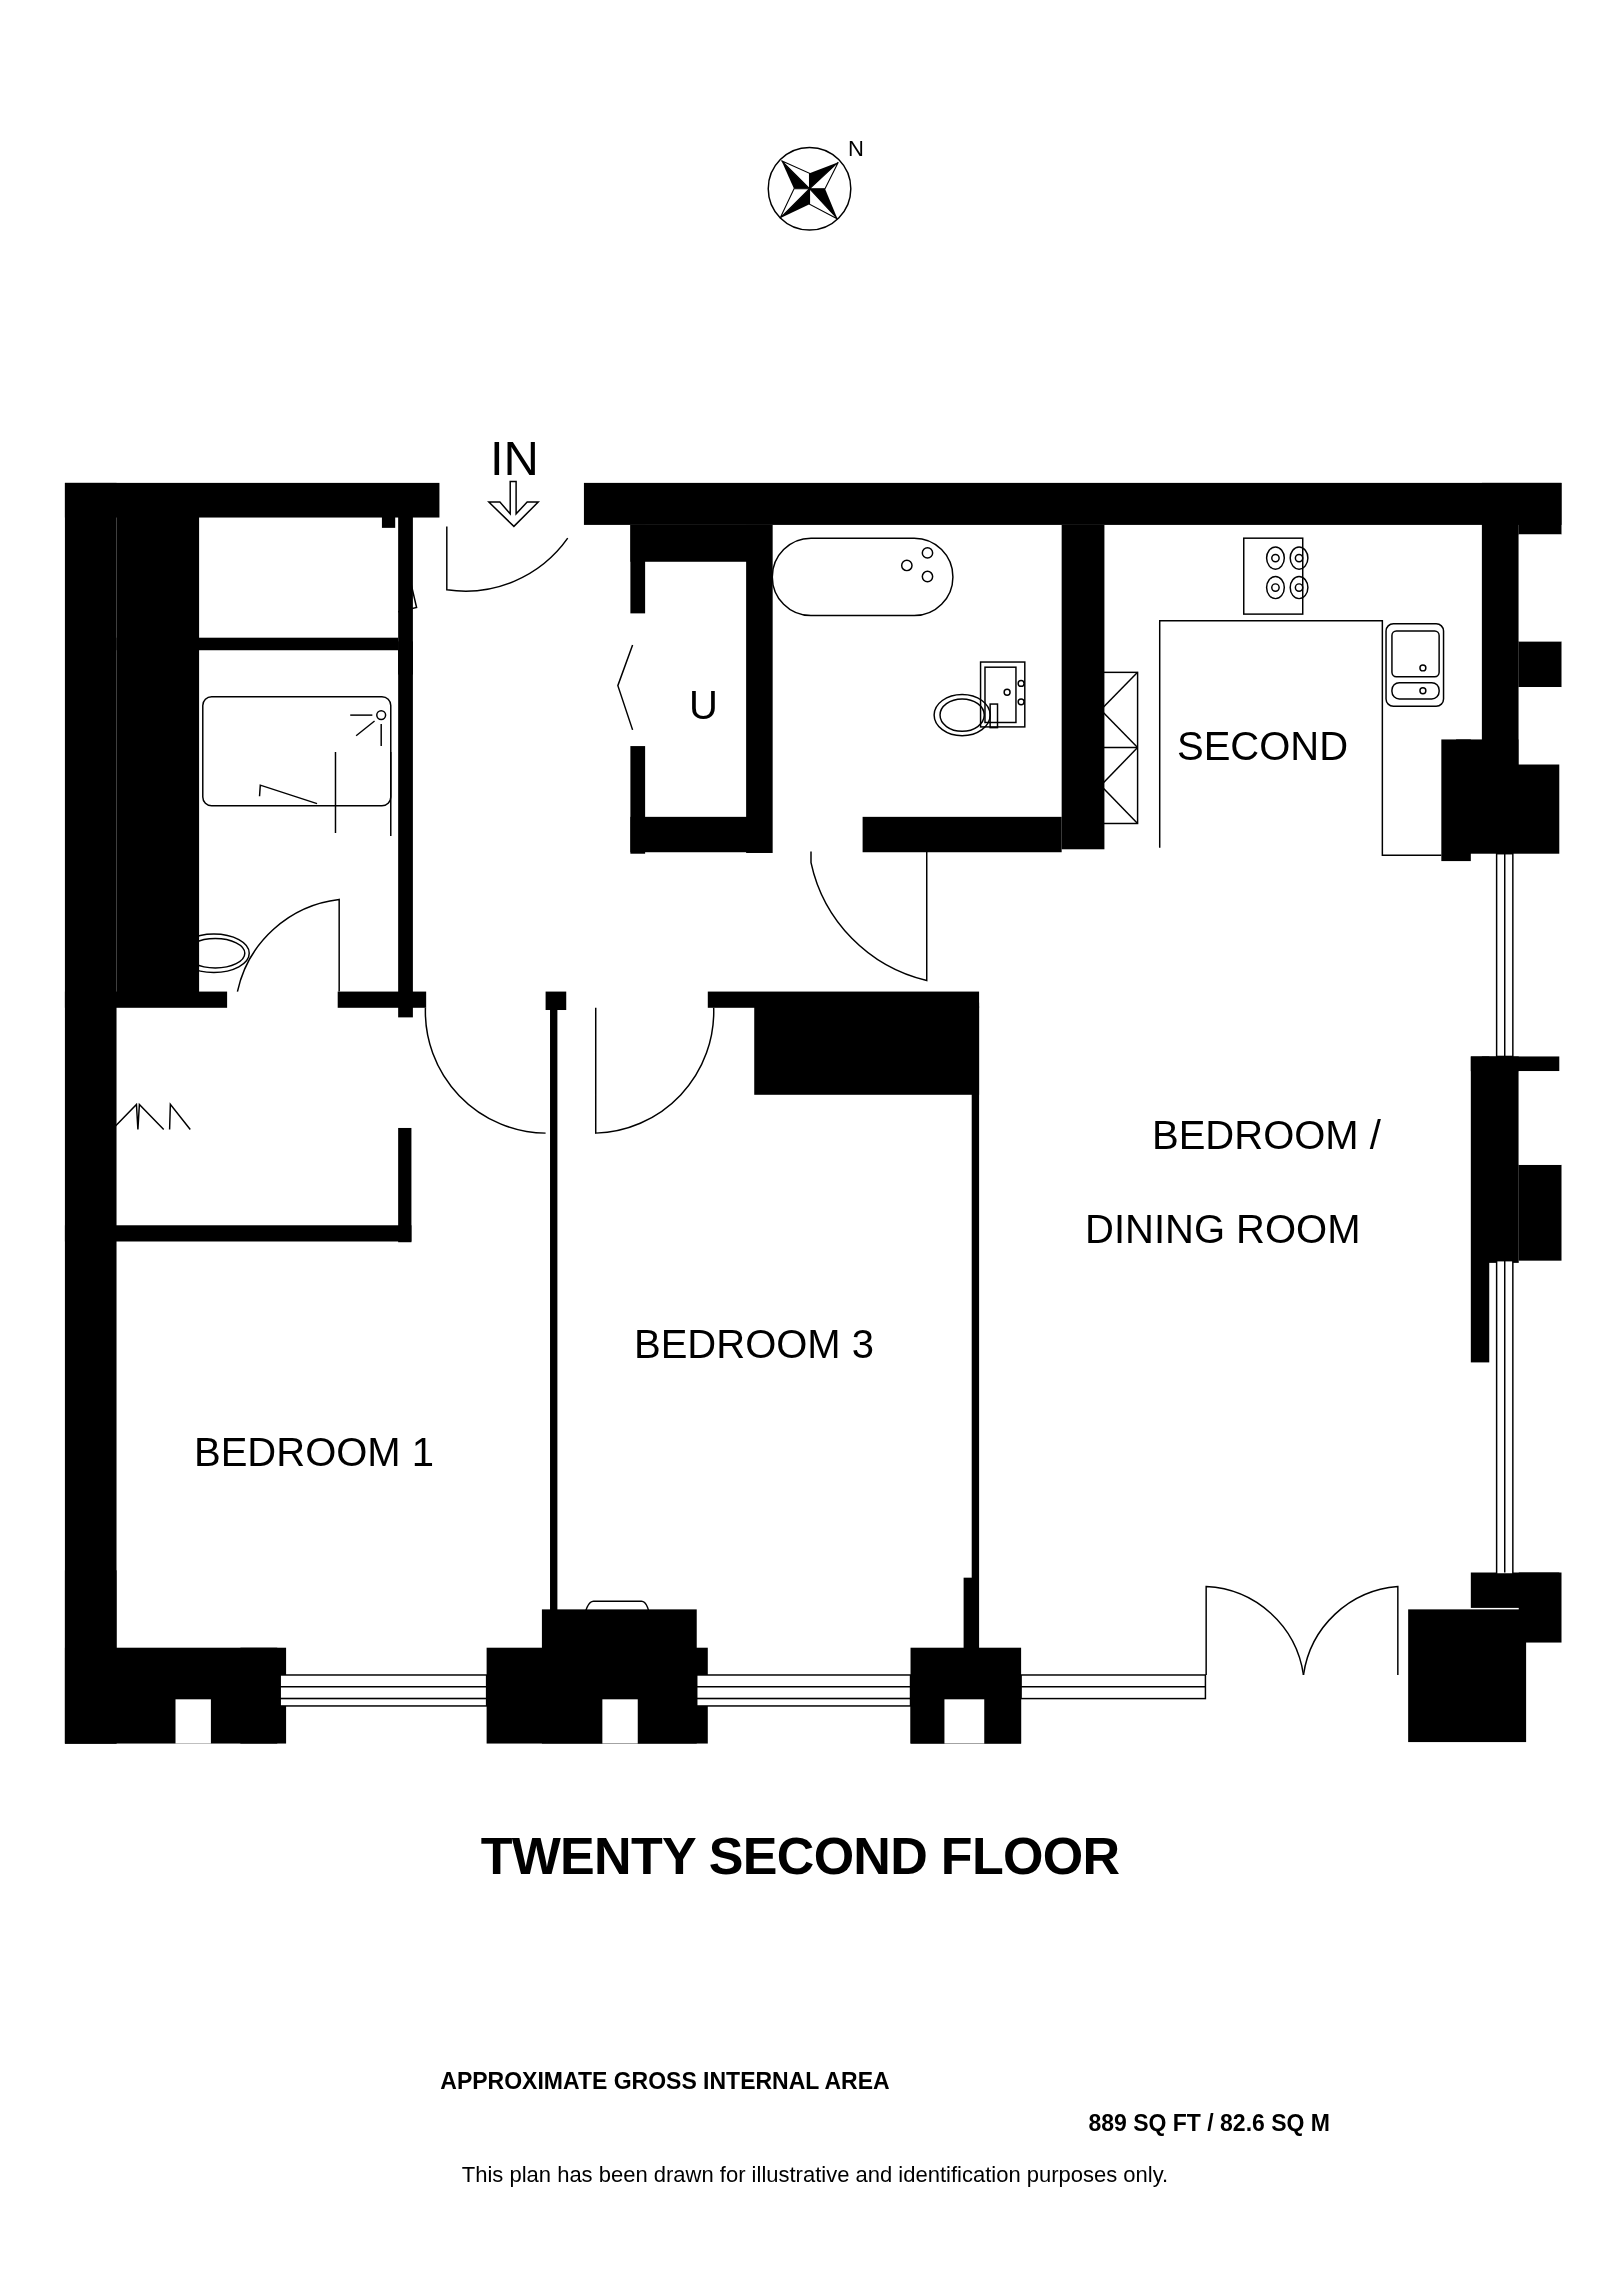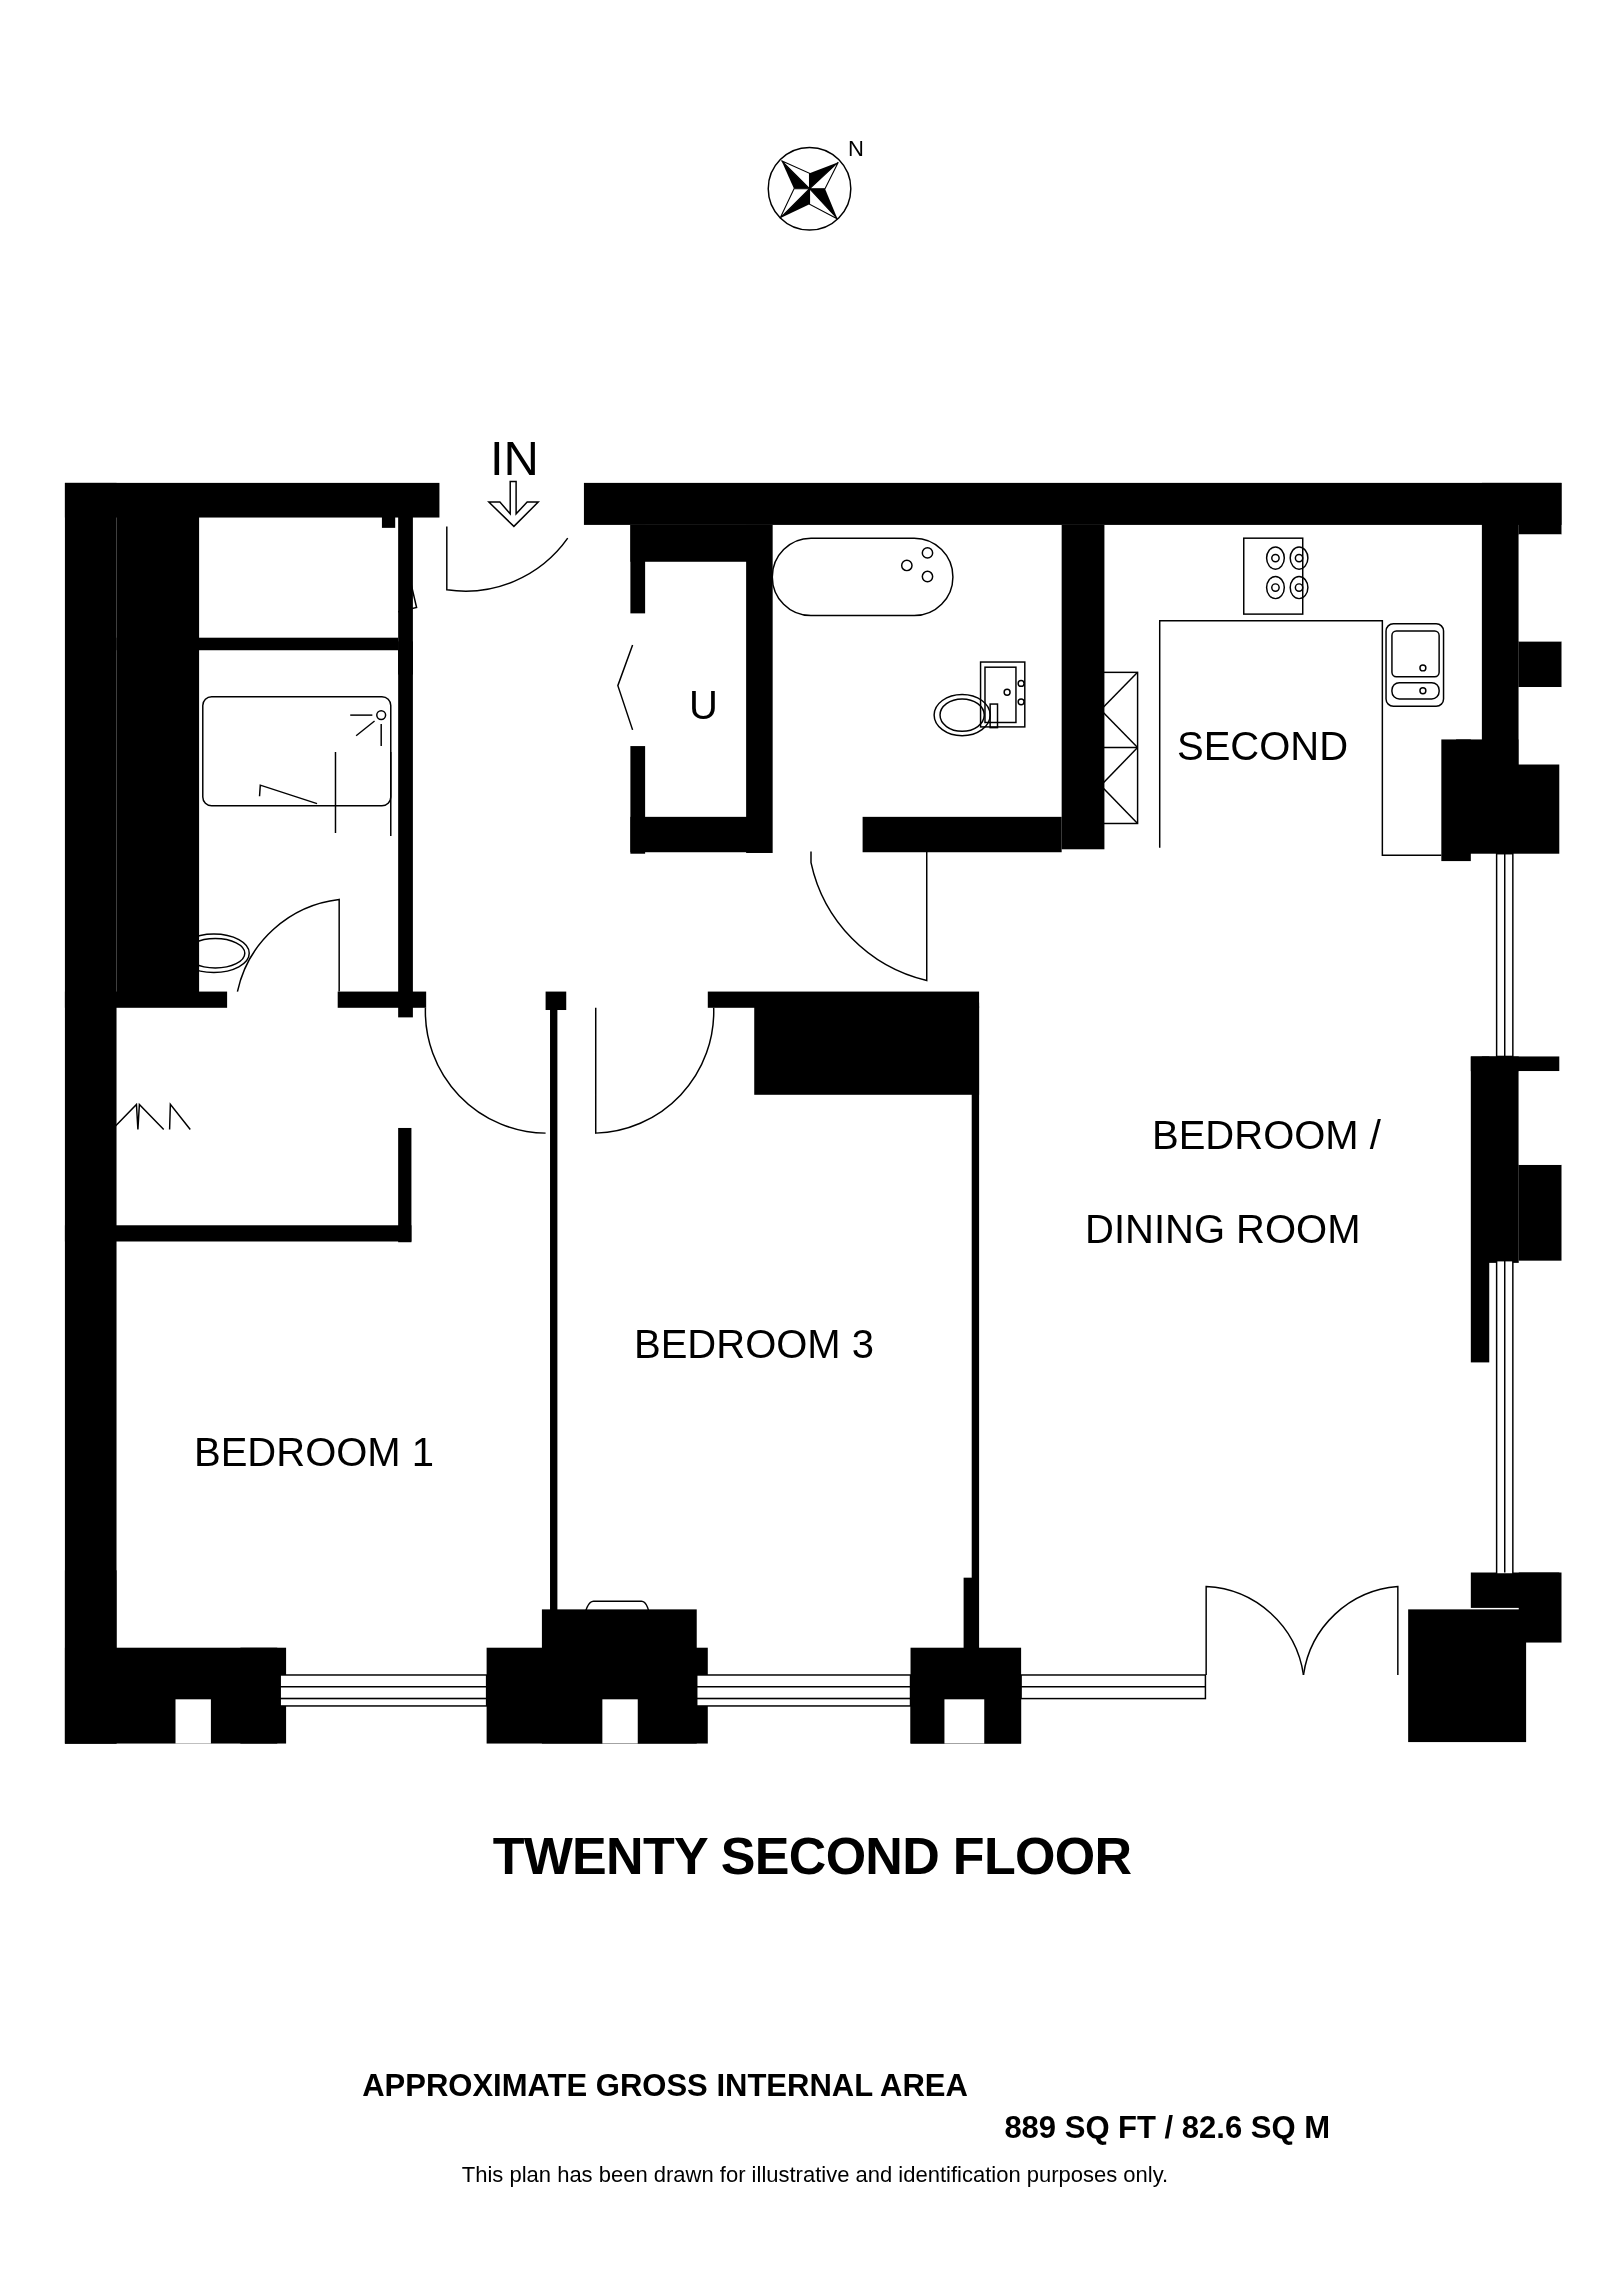--- a/index.html
+++ b/index.html
@@ -4,21 +4,21 @@
   <style>
     html, body { margin: 0; padding: 0; background: #ffffff; }
     body { width: 1622px; height: 2295px; position: relative; overflow: hidden;
            font-family: "Liberation Sans", sans-serif; color: #000; }
     #plan { position: absolute; left: 0; top: 0; width: 1622px; height: 2295px; }
     .lbl { position: absolute; white-space: nowrap; font-family: "Liberation Sans", sans-serif; color: #000; }
     .room { font-size: 40px; font-weight: 400; line-height: 47px; text-align: center; }
     .north { font-size: 22px; }
     .in-label { font-size: 49px; margin-top: 8px; }
     .floor-title { font-size: 52px; font-weight: 700; left: 0; width: 1600px; text-align: center; letter-spacing: -0.7px; }
-    .area { font-size: 31px; font-weight: 700; left: 0; width: 1330px; text-align: center; }
+    .area { font-size: 23px; font-weight: 700; left: 0; width: 1330px; text-align: center; }
     .disclaimer { font-size: 22px; left: 0; width: 1630px; text-align: center; }
   </style>
 </head>
 <body>
 
 <svg id="plan" viewBox="0 0 2200 3113" xmlns="http://www.w3.org/2000/svg">
   <g>
     <circle cx="1098" cy="256" r="56" fill="none" stroke="#000" stroke-width="2"></circle>
     <polygon points="1060,218 1098,256 1077,256" fill="#000"></polygon>
     <polygon points="1060,218 1098,256 1098,235" fill="#fff" stroke="#000" stroke-width="1.5"></polygon>
@@ -175,17 +175,17 @@
 <div class="lbl north" style="left:848px; top:136px;">N</div>
 <div class="lbl in-label" style="left:490px; top:422px;">IN</div>
 
 <div class="lbl room" style="left:689px; top:682px;">U</div>
 <div class="lbl room" style="left:1177px; top:723px;">SECOND</div>
 <div class="lbl room" style="left:1152px; top:1112px;">BEDROOM /</div>
 <div class="lbl room" style="left:1085px; top:1165px;margin-top:41px;">DINING ROOM</div>
 <div class="lbl room" style="left:634px; top:1321px;">BEDROOM 3</div>
 <div class="lbl room" style="left:194px; top:1429px;">BEDROOM 1</div>
 
-<div class="lbl floor-title" style="top:1826px;padding-left:12px;">TWENTY SECOND FLOOR</div>
+<div class="lbl floor-title" style="top:1826px;">TWENTY SECOND FLOOR</div>
 <div class="lbl area" style="top:2068px;">APPROXIMATE GROSS INTERNAL AREA</div>
 <div class="lbl area" style="top:2110px;text-align:right;">889 SQ FT / 82.6 SQ M</div>
 <div class="lbl disclaimer" style="top:2162px;">This plan has been drawn for illustrative and identification purposes only.</div>
 
 
 </body></html>

